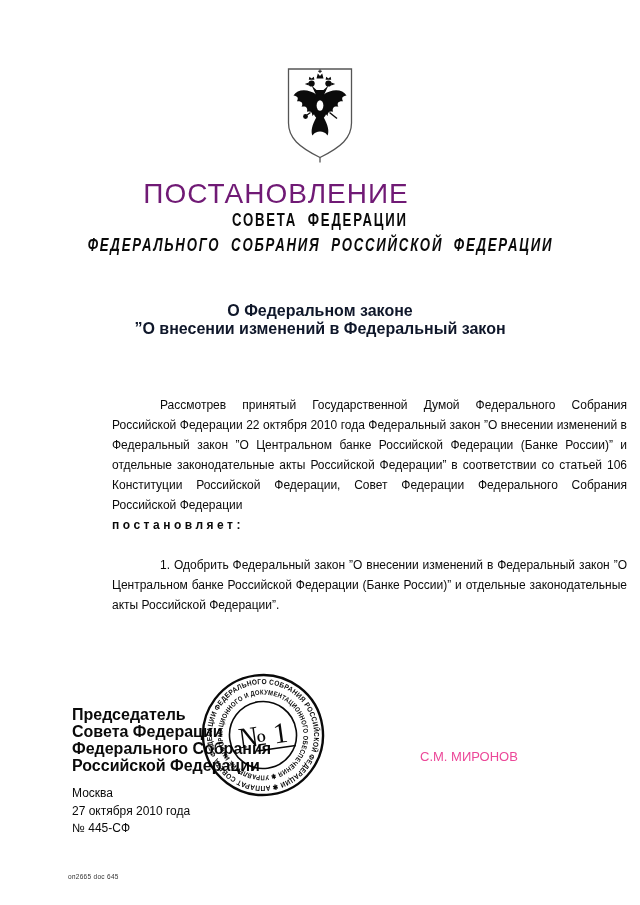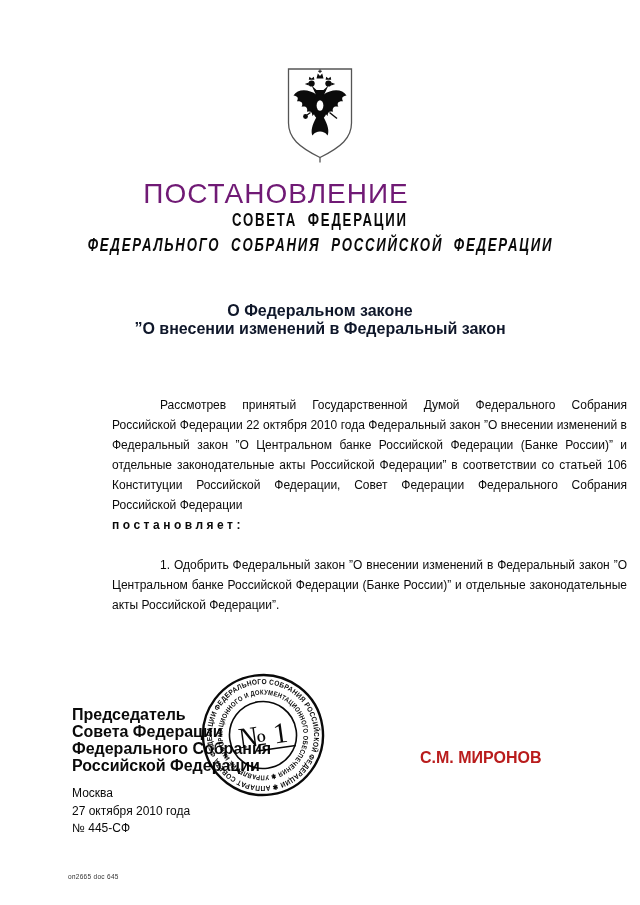--- a/index.html
+++ b/index.html
@@ -26,21 +26,21 @@
     position:absolute; top:395px; left:72px; width:515px;
     font-size:12px; line-height:20px; text-align:justify; color:#0a0a0a;margin-left:40px;
   }
   .bodytext p { margin:0; text-indent:48px; }
   .resolves { font-weight:bold; letter-spacing:3.5px; }
   .item1 { margin-top:20px !important; }
   .sig {
     position:absolute; top:706px; left:72px; font-size:16px; font-weight:bold;
     line-height:17px; color:#0a0a0a;
   }
-  .sig-name { position:absolute; top:749px; left:420px; font-size:16px; font-weight:bold; color:#b91c1c; }
+  .sig-name { position:absolute; top:749px; left:420px; font-size:13px; font-weight:normal; color:#ec4899; }
   .stamp-svg { position:absolute; top:671px; left:199px; }
   .dateblock { position:absolute; top:785px; left:72px; font-size:12px; line-height:17.5px; color:#0a0a0a; }
   .footnote { position:absolute; top:873px; left:68px; font-size:6.5px; color:#333; letter-spacing:0.3px; }
 </style>
 </head>
 <body>
 
 <div class="page">
 
   <svg class="emblem-svg" width="74" height="98" viewBox="0 0 74 98">

